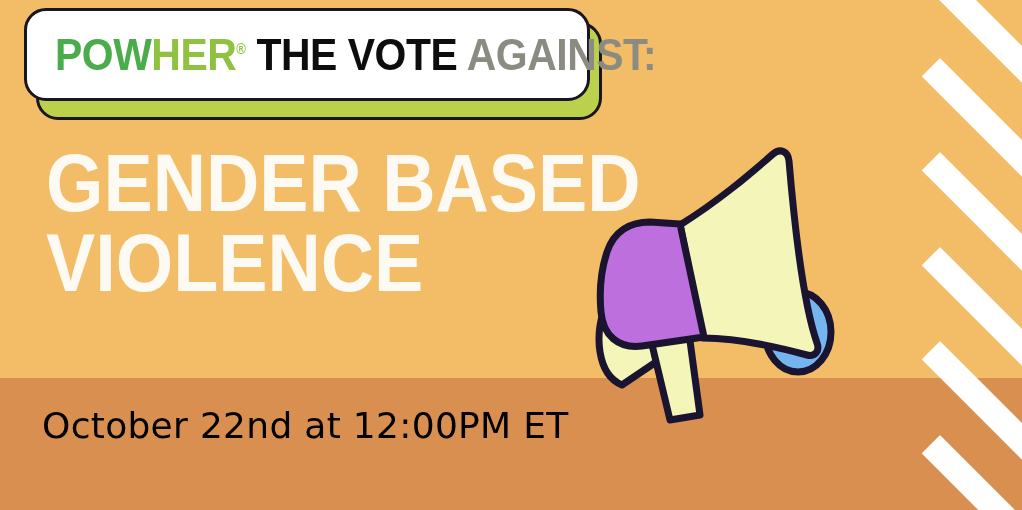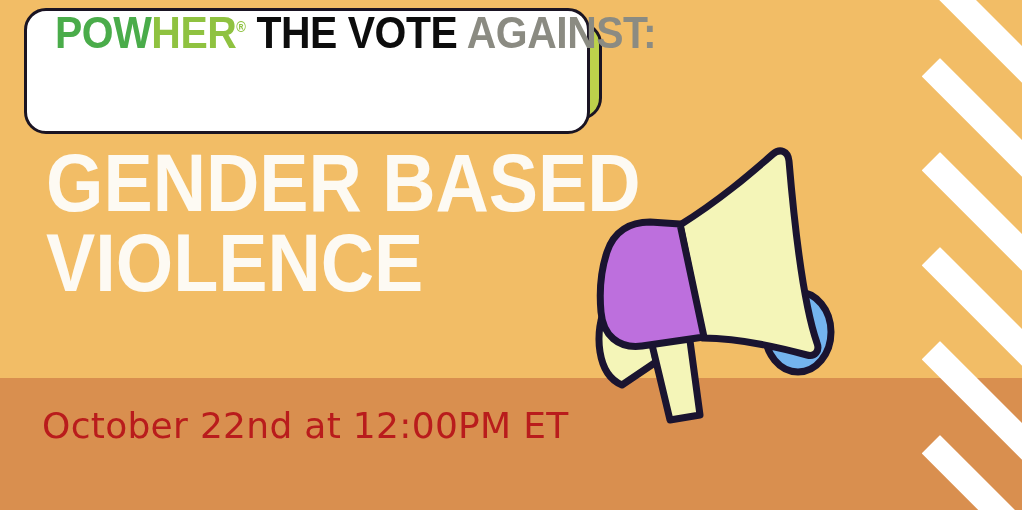--- a/index.html
+++ b/index.html
@@ -64,26 +64,27 @@
     background: #bcd14b;
     border: 3px solid #1a1423;
     border-radius: 22px;
     box-sizing: border-box;
   }
   .logo-box {
     position: absolute;
     left: 0px;
     top: 0px;
     width: 566px;
-    height: 126px;
+    height: 93px;
     background: #ffffff;
     border: 3px solid #1a1423;
     border-radius: 22px;
     box-sizing: border-box;
     display: flex;
+    align-items: center;
     justify-content: flex-start;
     padding-left: 28px;
   }
   .logo-text {
     font-family: "Liberation Sans Narrow", "Liberation Sans", sans-serif;
     font-weight: bold;
     font-size: 44px;
     letter-spacing: -0.5px;
     line-height: 1;
     white-space: nowrap;
@@ -111,21 +112,21 @@
     transform-origin: left top;
     white-space: nowrap;
   }
   .headline .hl-line { display: block; }
 
   
   .date-line {
     position: absolute;
     left: 42px;
     top: 405px;
-    color: #b91c1c;
+    color: #000000;
     font-family: "DejaVu Sans", sans-serif;
     font-weight: 400;
     font-size: 36px;
     letter-spacing: 0.3px;
     white-space: nowrap;
   }
 
   
   .megaphone {
     position: absolute;

